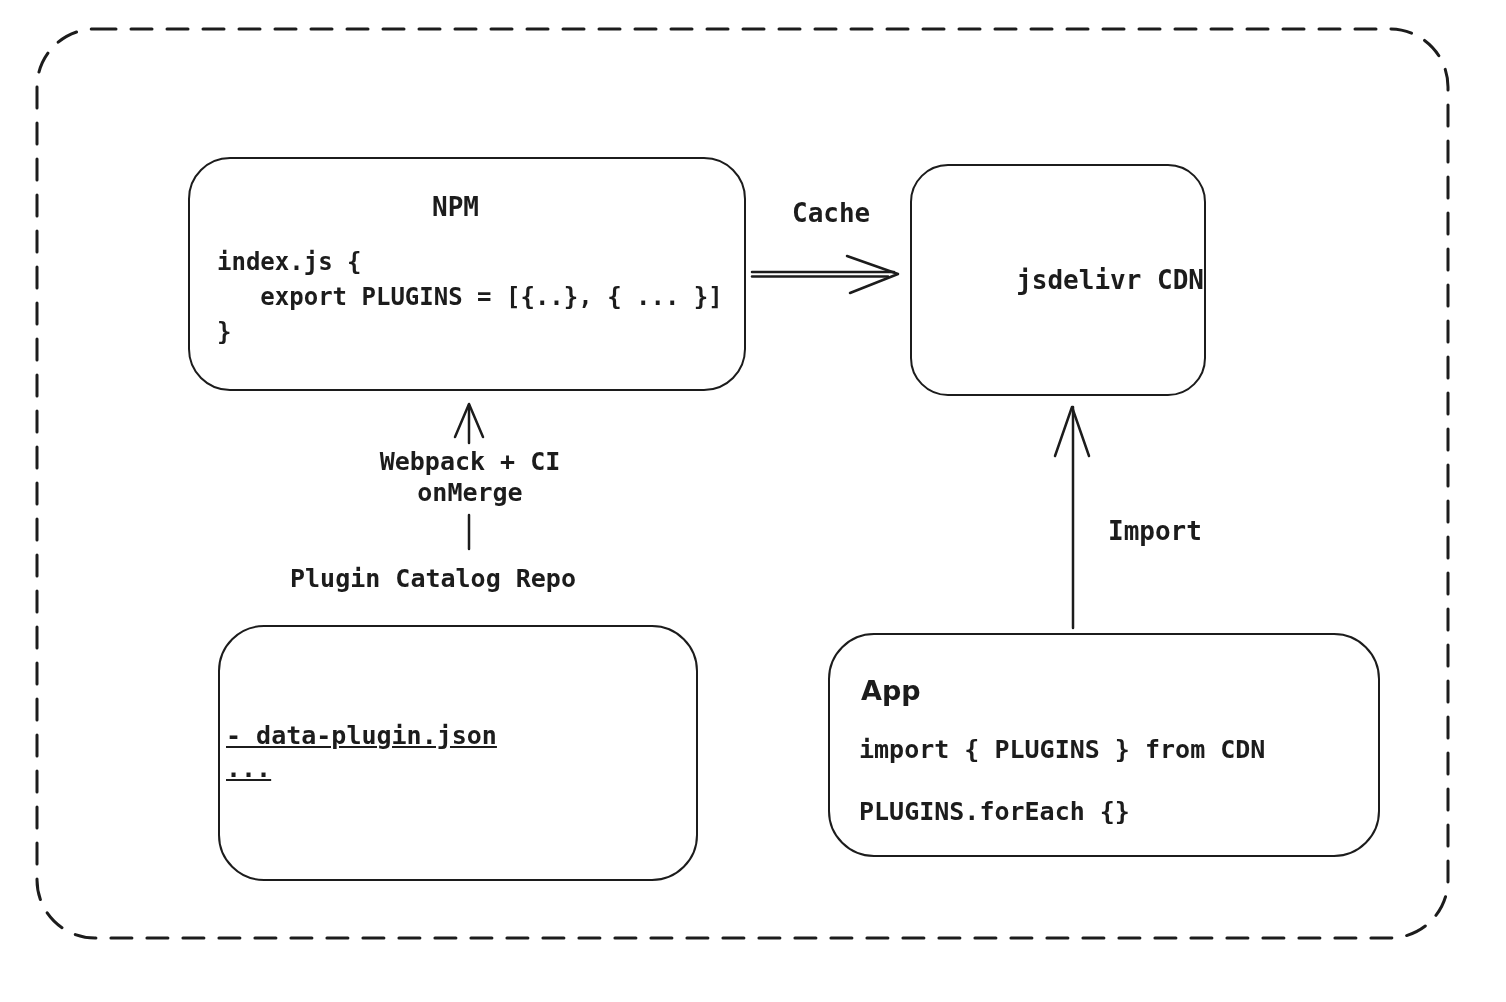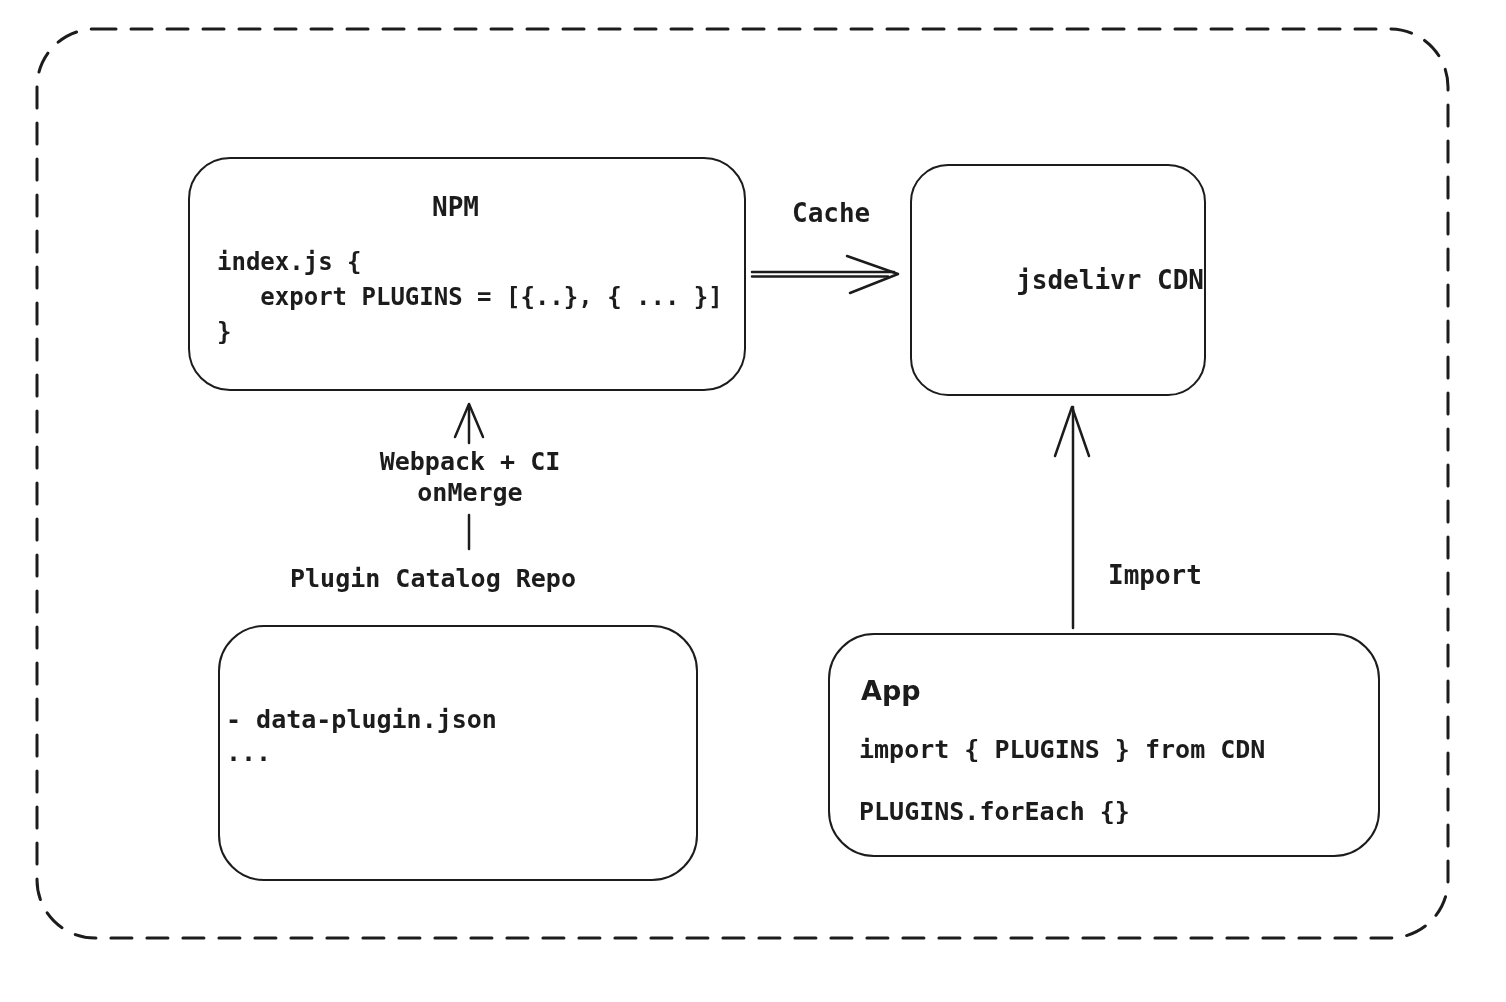--- a/index.html
+++ b/index.html
@@ -48,35 +48,35 @@
                 display: flex; align-items: center; justify-content: flex-end; }
   .repo-box   { left: 218px; top: 625px; width: 480px; height: 256px; border-radius: 46px; }
   .app-box    { left: 828px; top: 633px; width: 552px; height: 224px; border-radius: 46px; }
 
   .npm-title  { position: absolute; left: 242px; top: 33px; font-size: 26px; font-weight: 600; }
   .npm-code   { position: absolute; left: 27px; top: 86px; margin: 0;
                 font-family: inherit; font-size: 24px; font-weight: 600;
                 line-height: 35px; white-space: pre; }
   .cdn-label  { font-size: 26px; font-weight: 600; }
 
-  .repo-files { position: absolute; left: 6px; top: 76px;
-                font-size: 25px; font-weight: 600; line-height: 33px; white-space: pre; }
+  .repo-files { position: absolute; left: 6px; top: 92px;
+                font-size: 25px; font-weight: 600; line-height: 33px; white-space: pre; text-decoration: underline; }
 
   .app-title  { position: absolute; left: 31px; top: 40px;
                 font-family: "DejaVu Sans", "Liberation Sans", sans-serif;
                 font-size: 27px; font-weight: 600; }
   .app-line-1 { position: absolute; left: 29px; top: 100px; font-size: 25px; font-weight: 600; white-space: pre; }
   .app-line-2 { position: absolute; left: 29px; top: 162px; font-size: 25px; font-weight: 600; white-space: pre; }
 
   .main-title  { left: 93px;  top: 79px; }
   .cache-label { left: 792px; top: 198px; }
   .build-label { left: 378px; top: 446px; width: 184px; text-align: center;
                  font-size: 25px; line-height: 31px; }
   .repo-title  { left: 290px; top: 564px; font-size: 25px; }
-  .import-label{ left: 1108px; top: 516px; margin-top: 44px; }
+  .import-label{ left: 1108px; top: 516px; }
 </style>
 </head>
 <body>
 
 <div class="canvas">
 
   <svg class="strokes" width="1506" height="1002" viewBox="0 0 1506 1002">
 
     <rect x="37" y="29" width="1411" height="909" rx="58" ry="58" stroke-width="3" stroke-dasharray="21 15"></rect>
 

